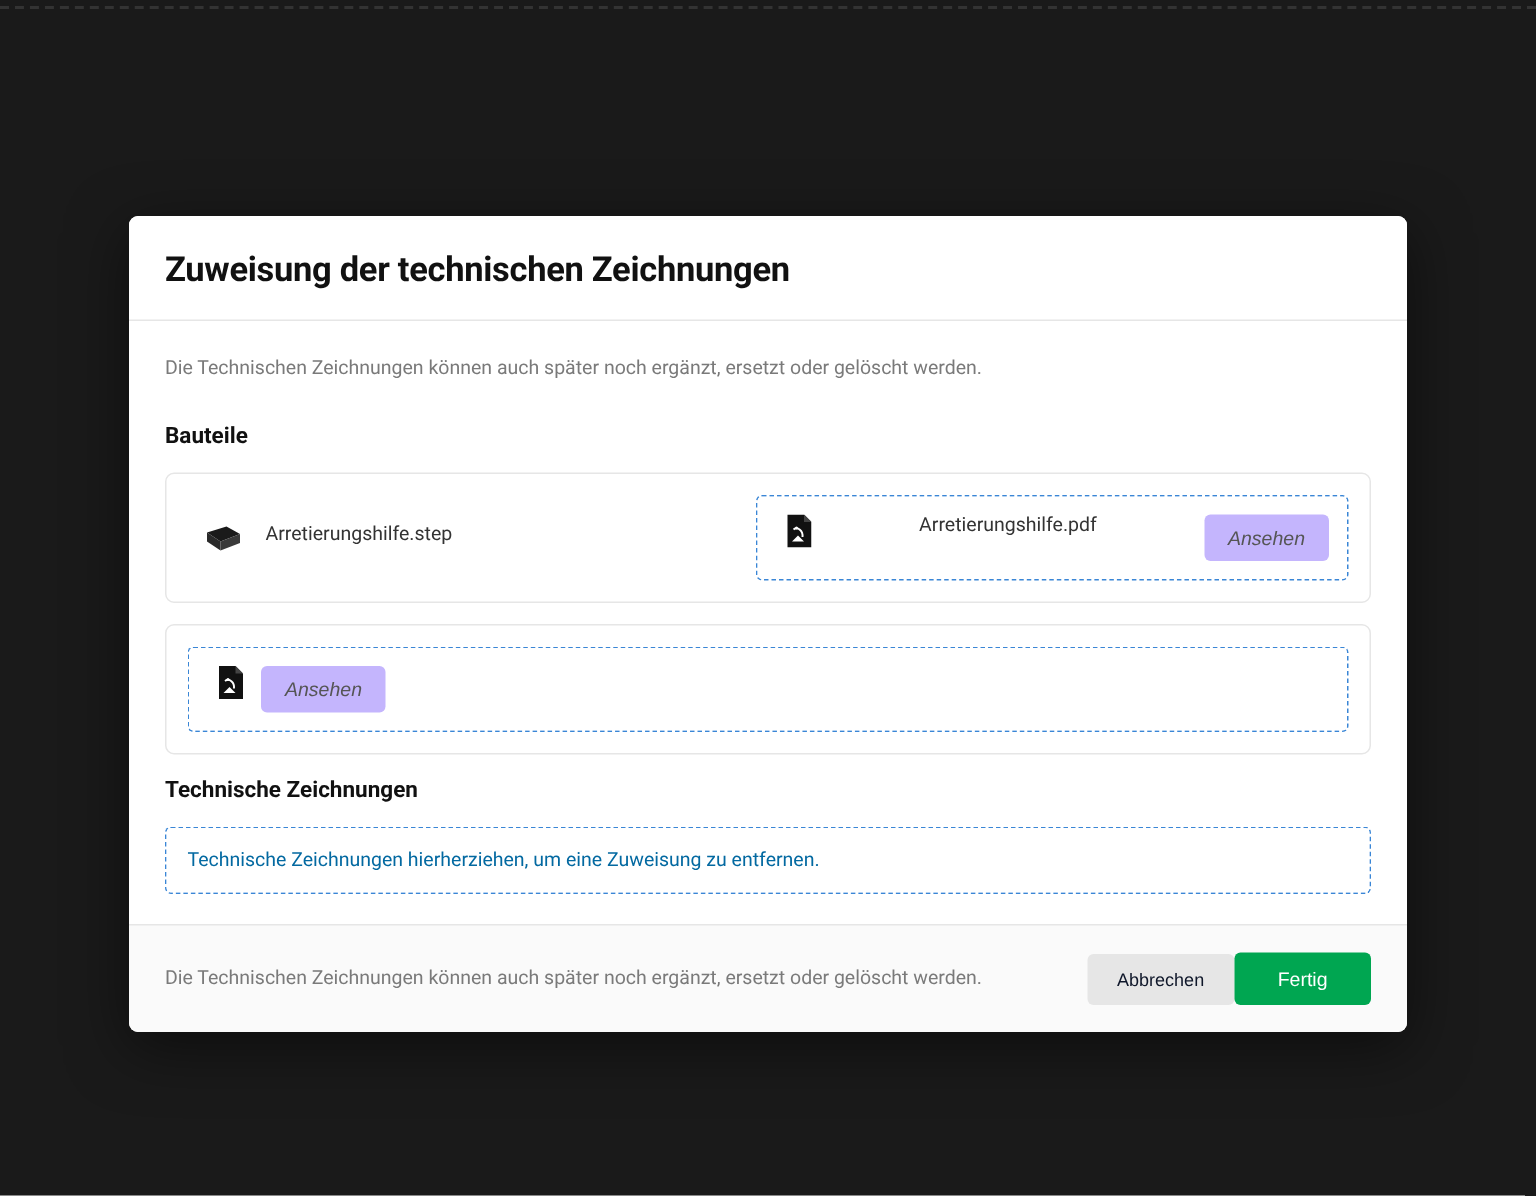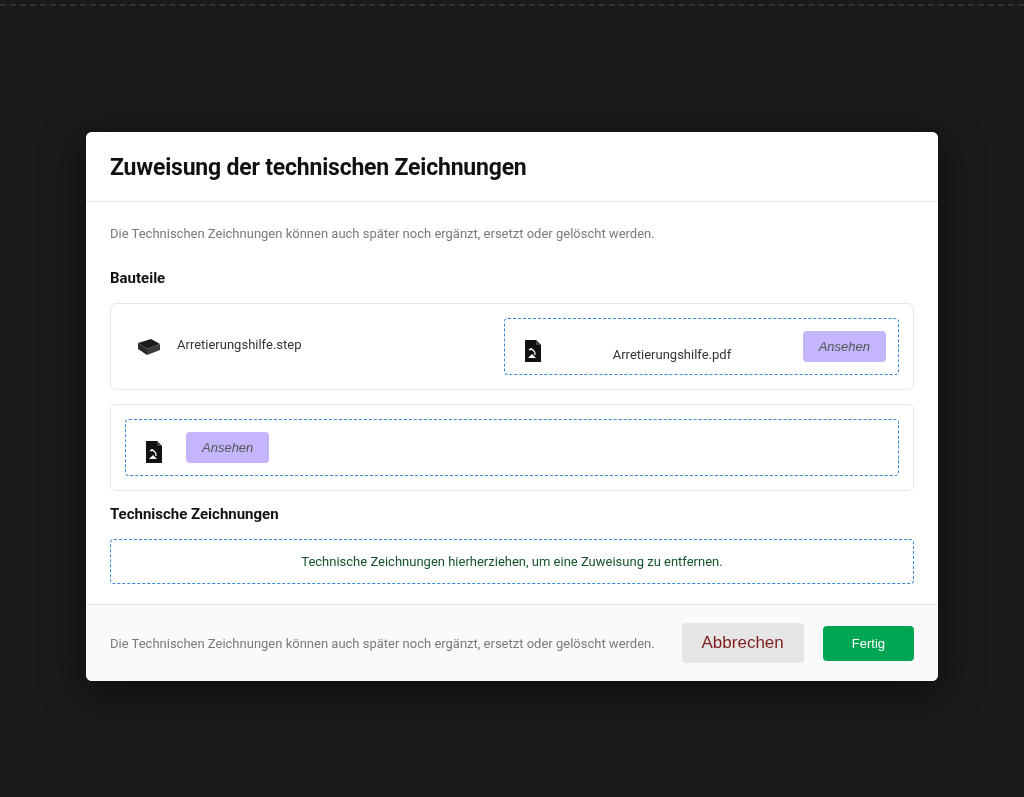--- a/index.html
+++ b/index.html
@@ -12,21 +12,21 @@
       overflow: hidden;
     }
     .dashed-top {
       position: absolute;
       top: 0; left: 0; right: 0;
       height: 6px;
       border-bottom: 2px dashed #333;
     }
     .modal {
       position: absolute;
-      top: 132px;
+      top: 144px;
       left: 86px;
       width: 852px;
       background: #fafafa;
       border-radius: 6px;
       box-shadow: 0 10px 40px rgba(0,0,0,0.5);
       overflow: hidden;
     }
     .modal-header {
       background: #ffffff;
       padding: 22px 24px 20px 24px;
@@ -79,23 +79,23 @@
     .thumb svg { width: 100%; height: 100%; }
     .step-name {
       font-size: 13px;
       color: #333;
     }
     .dropzone {
       flex: 1;
       border: 1px dashed #3a86d6;
       border-radius: 4px;
       display: flex;
-      align-items: flex-end;
+      align-items: flex-start;
       padding: 12px 12px;
-      gap: 24px;
+      gap: 12px;
     }
     .file-icon {
       width: 18px;
       height: 22px;
       flex: 0 0 auto;
       margin-left: 6px;
     }
     .pdf-center {
       flex: 1;
       text-align: center;
@@ -112,45 +112,44 @@
       cursor: pointer;
       font-style: italic;
     }
     .drawings-section {
       margin-top: 12px;
     }
     .remove-zone {
       border: 1px dashed #3a86d6;
       border-radius: 4px;
       padding: 14px;
-      text-align: center;
-      font-size: 13px;
-      color: #14532d;
+      font-size: 13px;
+      color: #0369a1;
     }
     .modal-footer {
       border-top: 1px solid #e6e6e6;
       padding: 18px 24px;
       display: flex;
       align-items: center;
       background: #fafafa;
     }
     .footer-note {
       flex: 1;
       font-size: 13px;
       color: #7a7a7a;
     }
     .btn-cancel {
       background: #e6e6e6;
       border: none;
       border-radius: 4px;
       padding: 10px 20px;
-      font-size: 17px;
-      color: #7f1d1d;
+      font-size: 12px;
+      color: #0f172a;
       cursor: pointer;
-      margin-right: 19px;
+      margin-right: 0;
     }
     .btn-primary {
       background: #00a651;
       border: none;
       border-radius: 4px;
       padding: 10px 29px;
       font-size: 13px;
       color: #fff;
       font-weight: 500;
       cursor: pointer;

